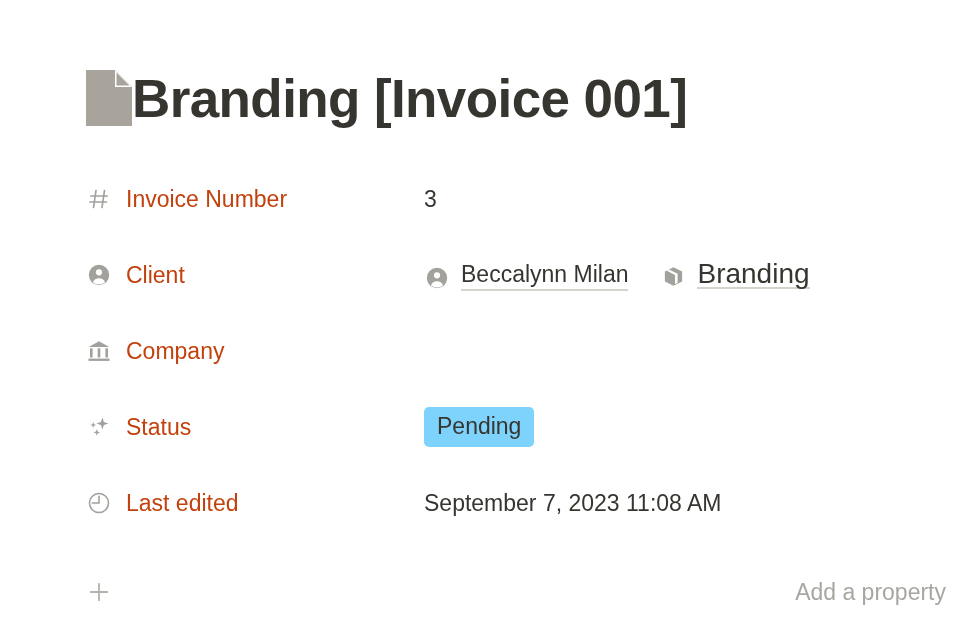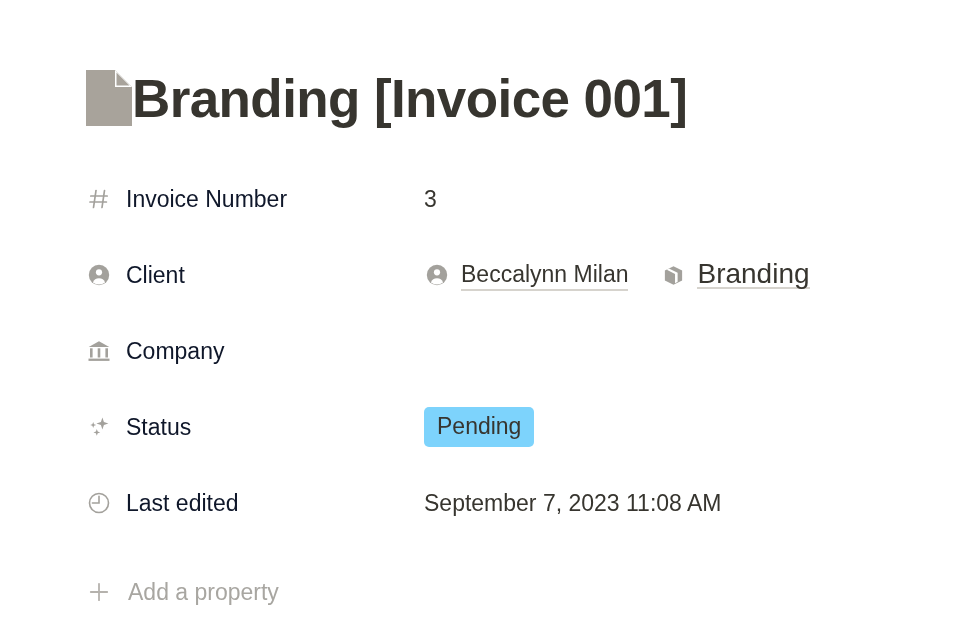--- a/index.html
+++ b/index.html
@@ -72,21 +72,21 @@
     height: 26px;
     flex: 0 0 26px;
     display: flex;
     align-items: center;
     justify-content: center;
     color: #a3a19c;
   }
   .prop-icon svg { display: block; }
   .prop-label-text {
     font-size: 23px;
-    color: #0f172a;
+    color: #c2410c;
     line-height: 34px;
     white-space: nowrap;
   }
 
   .prop-value {
     display: flex;
     align-items: center;
     height: 34px;
     font-size: 23px;
     color: #37352f;
@@ -98,21 +98,21 @@
   }
 
   
   .chips {
     display: flex;
     align-items: center;
     gap: 32px;
   }
   .chip {
     display: flex;
-    align-items: center;
+    align-items: flex-end;
     gap: 11px;
     cursor: pointer;
   }
   .chip-icon {
     width: 26px;
     height: 26px;
     flex: 0 0 26px;
     display: flex;
     align-items: center;
     justify-content: center;
@@ -145,20 +145,21 @@
   }
 
   
   .add-row {
     position: relative;
     height: 60px;
     display: flex;
     align-items: center;
     gap: 16px;
     cursor: pointer;
+    justify-content: space-between;
   }
   .add-icon {
     width: 26px;
     height: 26px;
     flex: 0 0 26px;
     display: flex;
     align-items: center;
     justify-content: center;
     color: #b5b2ad;
   }

